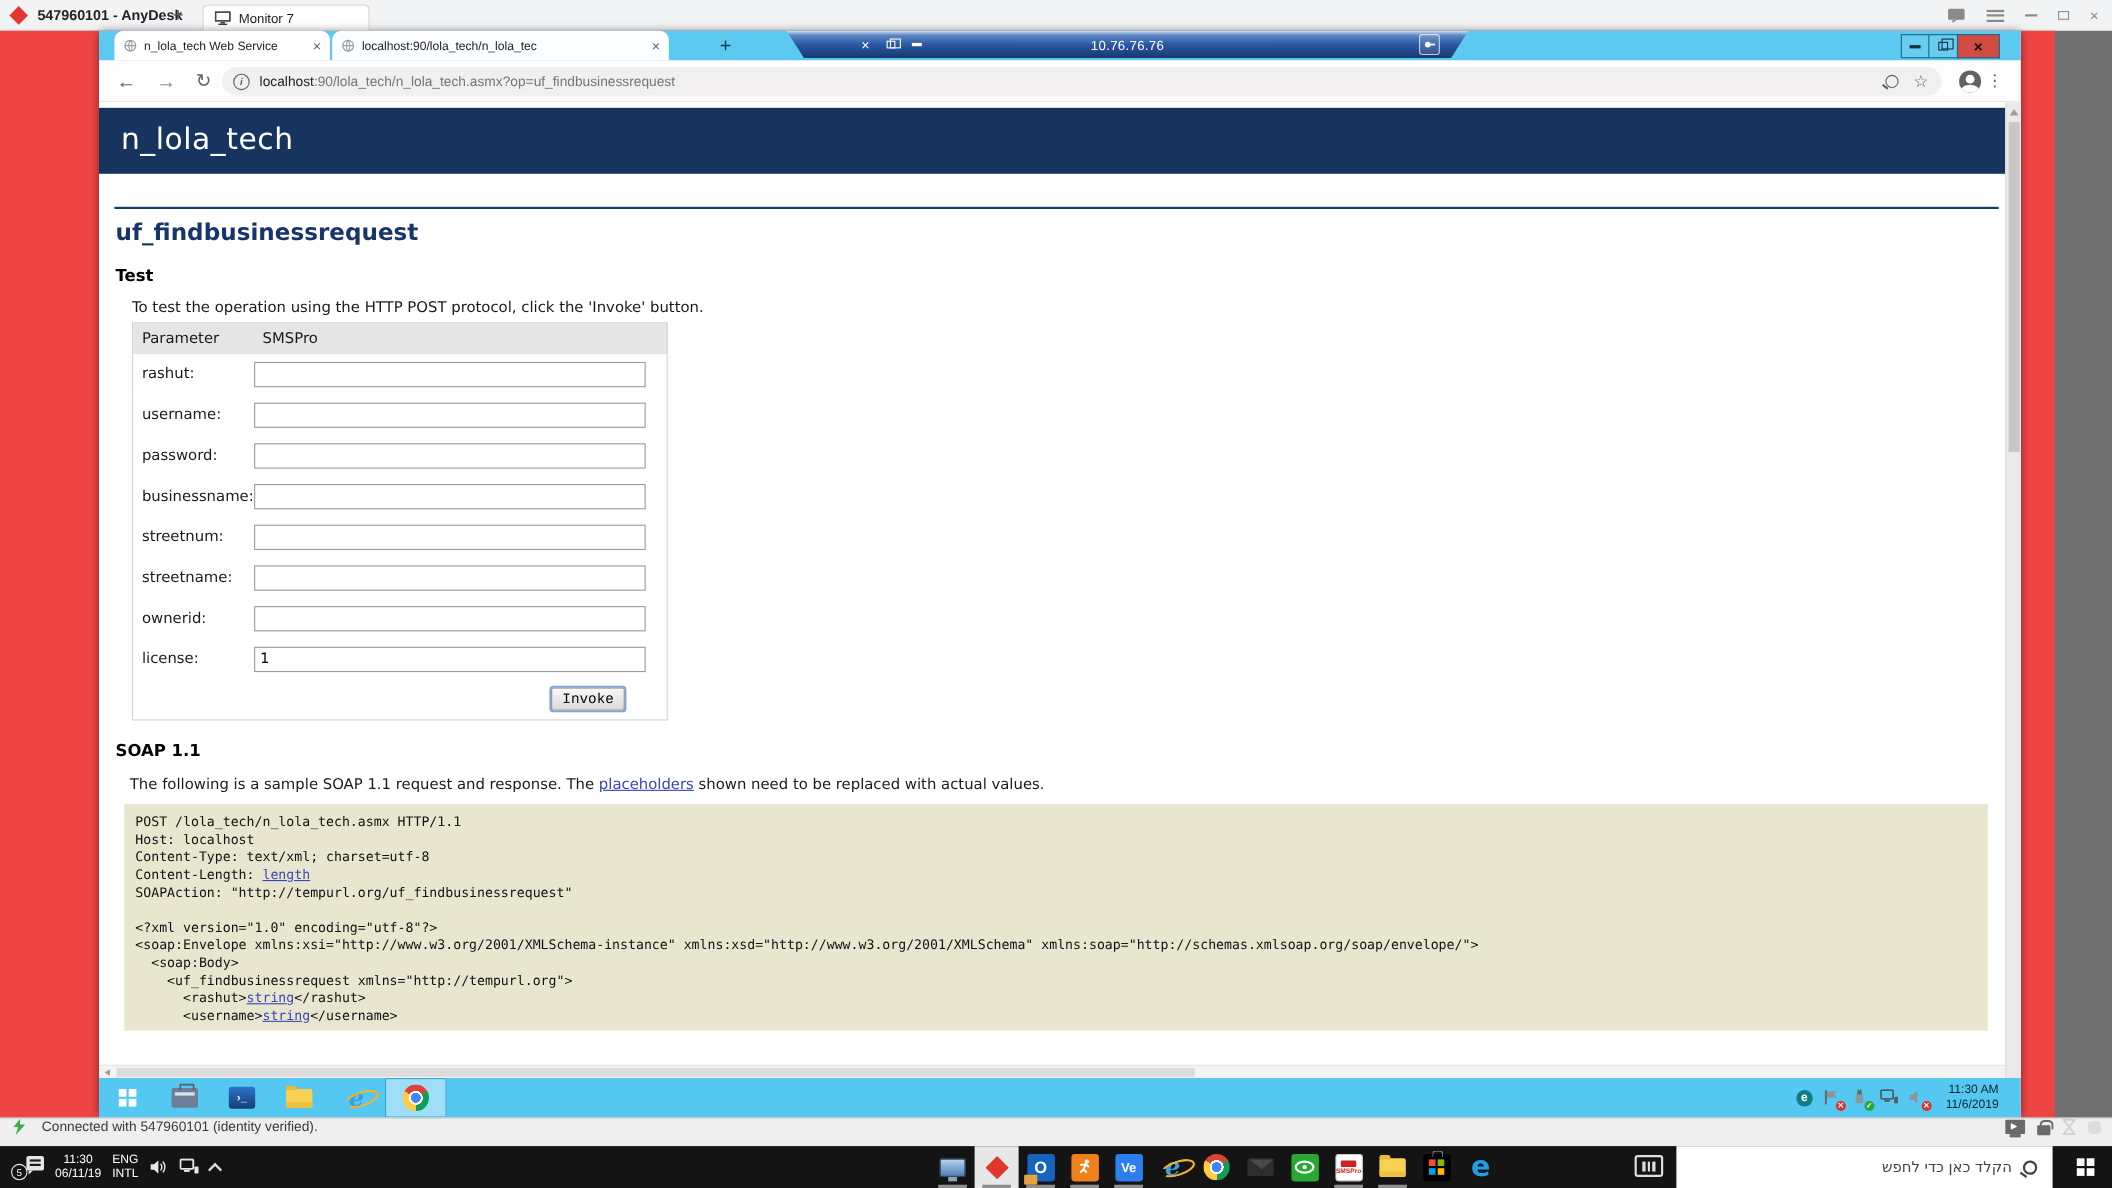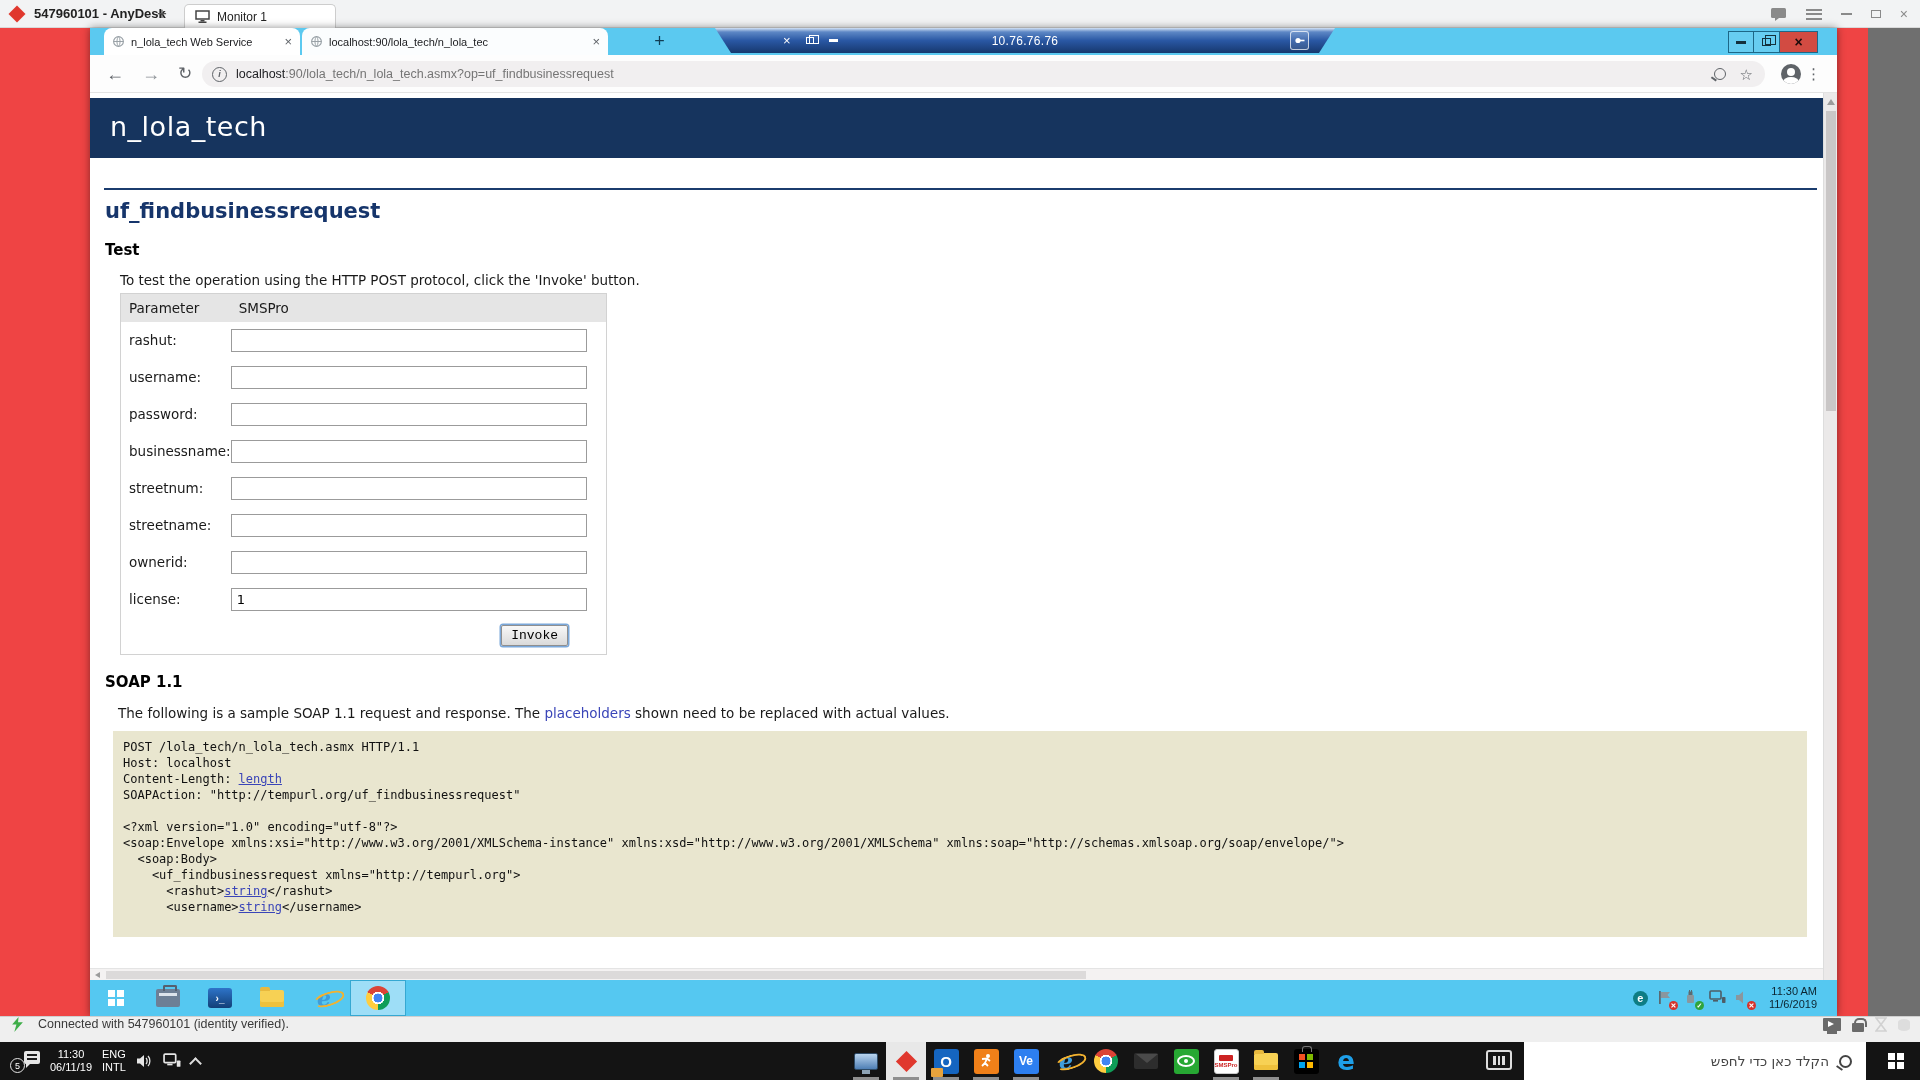--- a/index.html
+++ b/index.html
@@ -93,21 +93,21 @@
   table.params thead tr{height:28px;background:#e5e5e5}
   table.params th{font-weight:normal;text-align:left;padding-left:8px}
   table.params th.c1{width:104px}
   table.params tbody tr{height:37px}
   table.params td.lbl{padding-left:8px}
   table.params input{width:356px;height:23px;border:1px solid #9b9b9b;font-size:13px;padding:0 5px;font-family:"DejaVu Sans",sans-serif}
   tr.invoke-row{height:30px}
   tr.invoke-row td{text-align:right;padding-right:38px}
   .invoke-btn{font-size:13px;font-family:Liberation Mono, monospace;padding:2px 9px;background:linear-gradient(#f8f8f8,#dadada);border:1px solid #8f8f8f;border-radius:2px;box-shadow:0 0 0 1.5px #7aa7d9}
   .soapdesc{margin:14px 0 0 28px;font-size:13.5px}
-  .lnk-ph{color:#3a45b8;cursor:pointer}
+  .lnk-ph{color:#3a45b8;text-decoration:underline;cursor:pointer}
   .codeblock{margin:10px 16px 0 23px;height:206px;background:#e9e6cf;padding:8px 0 0 10px;overflow:hidden;font-family:"DejaVu Sans Mono",monospace;font-size:12px;line-height:16px;color:#111}
   .cl{white-space:pre}
   .cl .blue{color:#3a45b8;text-decoration:underline}
 
   
   .rtaskbar{position:absolute;left:0;bottom:0;width:100%;height:36px;background:#55c8f1;display:flex;align-items:center}
   .rslot{width:52px;height:36px;display:flex;align-items:center;justify-content:center;flex:none}
   .rslot.chrome-slot{width:56px;background:#9edef7;border:1px solid #35a8d2}
   .winlogo{width:16px;height:16px;display:grid;grid-template-columns:1fr 1fr;grid-template-rows:1fr 1fr;gap:2px}
   .winlogo i{background:#fff;display:block}
@@ -198,21 +198,21 @@
   <div id="ad-titlebar">
     <div class="ad-diamond"></div>
     <div class="ad-title">547960101 - AnyDesk</div>
     <div class="ad-plus">+</div>
     <div class="ad-tab">
       <svg width="15" height="13" viewBox="0 0 15 13">
           <rect x="1" y="1" width="13" height="8" fill="none" stroke="#444" stroke-width="1.5"></rect>
           <rect x="5.5" y="10" width="4" height="1.5" fill="#444"></rect>
           <rect x="3.5" y="11.5" width="8" height="1.5" fill="#444"></rect>
         </svg>
-      <span class="ad-tab-label">Monitor 1</span>
+      <span class="ad-tab-label">Monitor 7</span>
     </div>
     <div class="ad-right">
       <svg width="17" height="15" viewBox="0 0 17 15">
           <rect x="1" y="1" width="15" height="10" rx="1.5" fill="#8a8a8a"></rect>
           <path d="M5 11 L5 14 L9 11 Z" fill="#8a8a8a"></path>
         </svg>
       <div class="bars"></div>
       <div class="minbar"></div>
       <div class="restore"></div>
       <div class="xglyph">×</div>
@@ -341,20 +341,21 @@
                 </tr>
             </tbody>
           </table>
 
           <div class="h3">SOAP 1.1</div>
           <div class="soapdesc"><span>The following is a sample SOAP 1.1 request and response. The </span><span class="lnk-ph">placeholders</span><span> shown need to be replaced with actual values.</span></div>
 
           <div class="codeblock">
             <div class="cl"><span>POST /lola_tech/n_lola_tech.asmx HTTP/1.1</span></div>
             <div class="cl"><span>Host: localhost</span></div>
+            <div class="cl"><span>Content-Type: text/xml; charset=utf-8</span></div>
             <div class="cl"><span>Content-Length: </span><span class="blue">length</span></div>
             <div class="cl"><span>SOAPAction: "http://tempurl.org/uf_findbusinessrequest"</span></div>
             <div class="cl"><span> </span></div>
             <div class="cl"><span>&lt;?xml version="1.0" encoding="utf-8"?&gt;</span></div>
             <div class="cl"><span>&lt;soap:Envelope xmlns:xsi="http://www.w3.org/2001/XMLSchema-instance" xmlns:xsd="http://www.w3.org/2001/XMLSchema" xmlns:soap="http://schemas.xmlsoap.org/soap/envelope/"&gt;</span></div>
             <div class="cl"><span>  &lt;soap:Body&gt;</span></div>
             <div class="cl"><span>    &lt;uf_findbusinessrequest xmlns="http://tempurl.org"&gt;</span></div>
             <div class="cl"><span>      &lt;rashut&gt;</span><span class="blue">string</span><span>&lt;/rashut&gt;</span></div>
             <div class="cl"><span>      &lt;username&gt;</span><span class="blue">string</span><span>&lt;/username&gt;</span></div>
 

